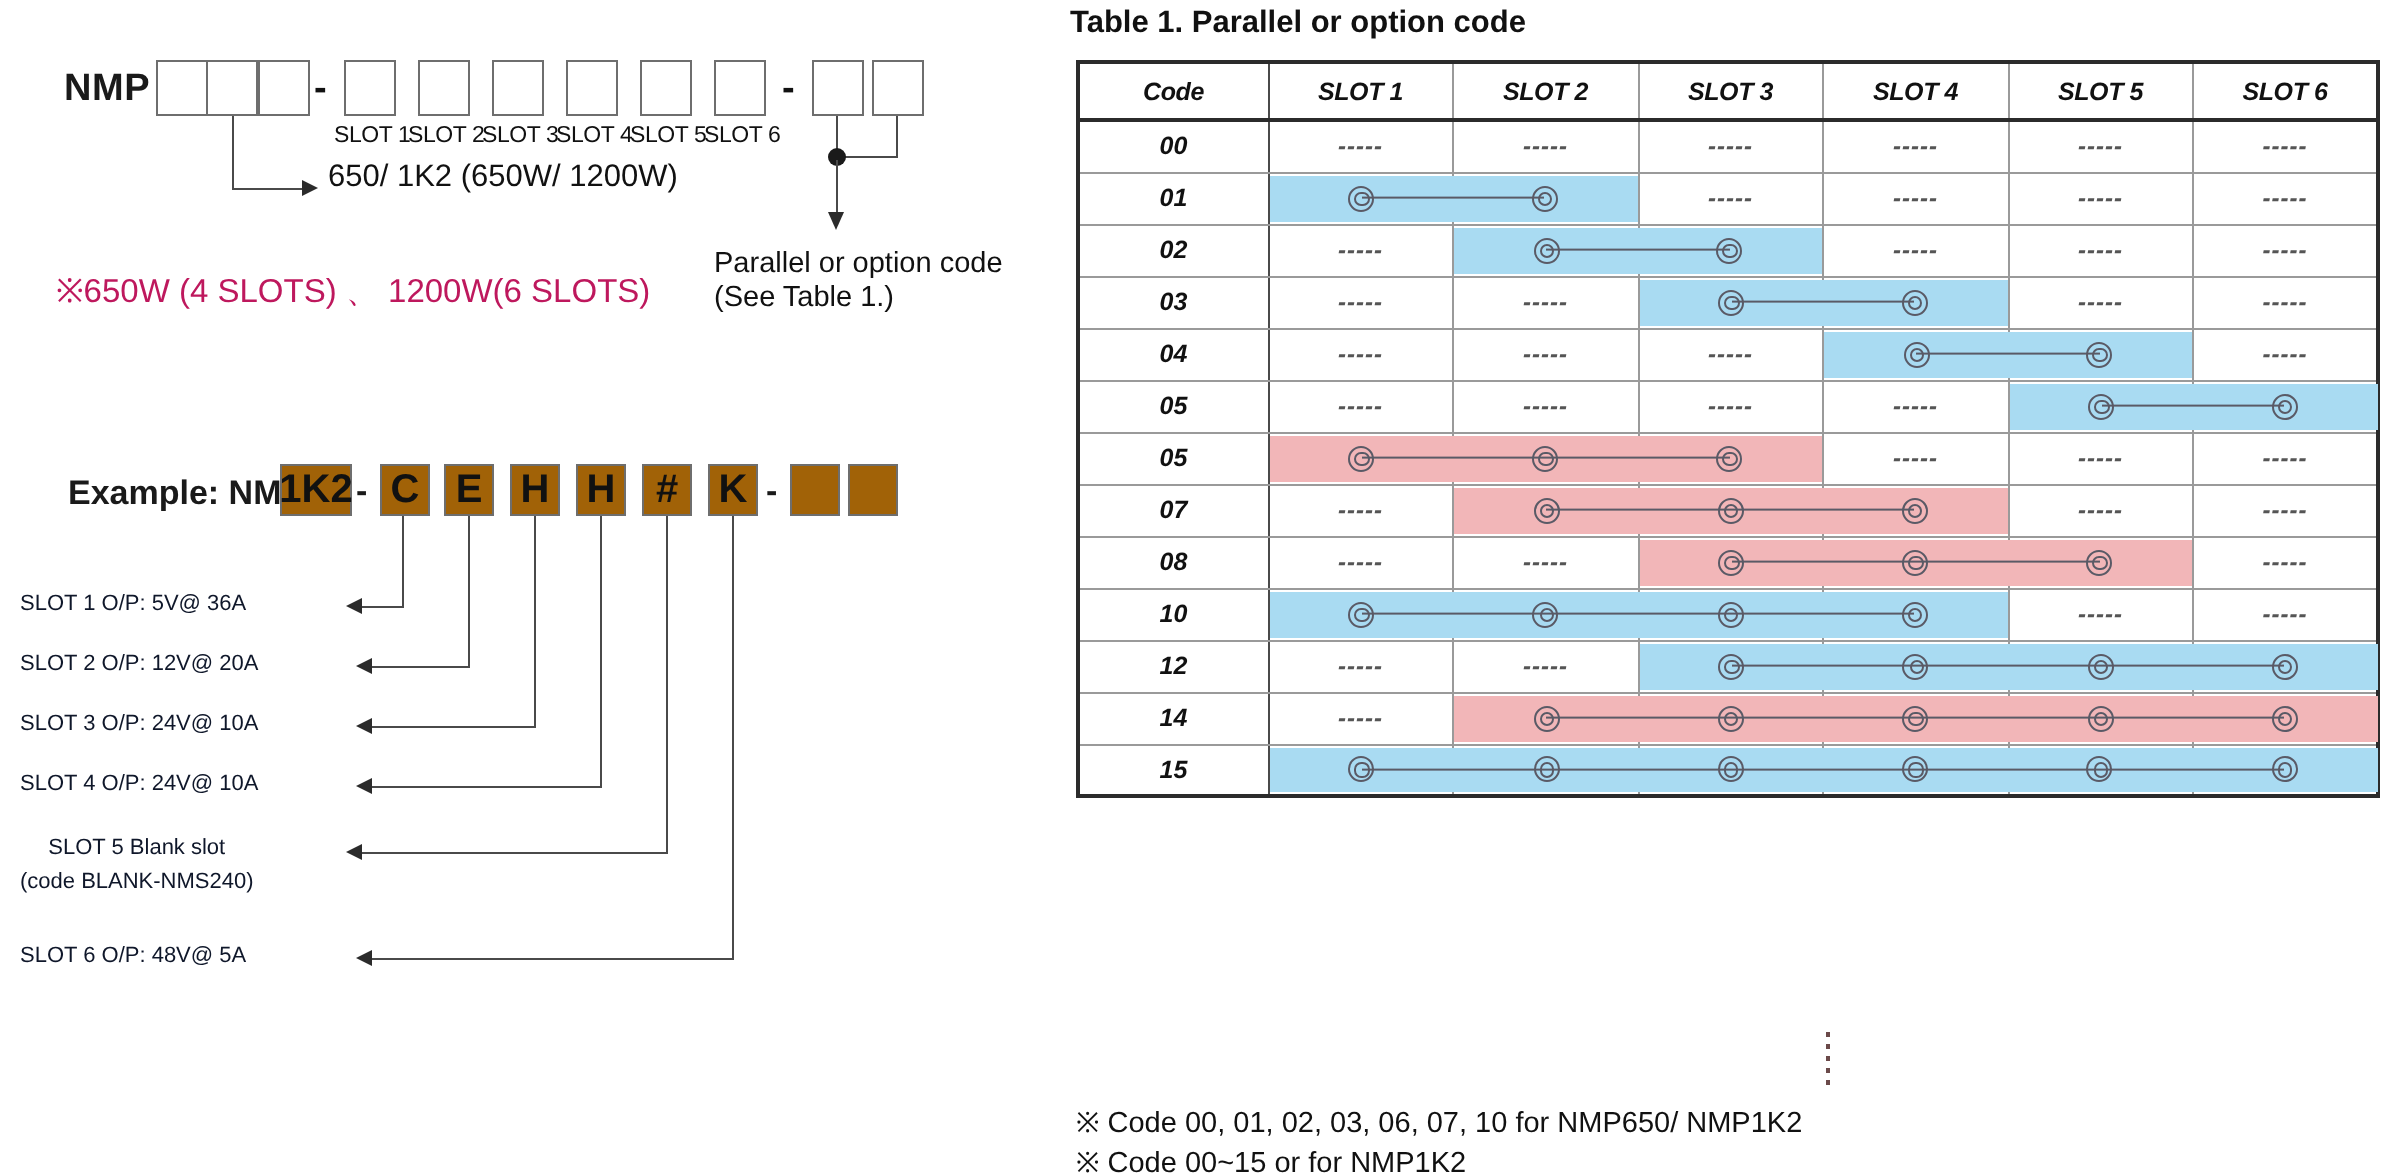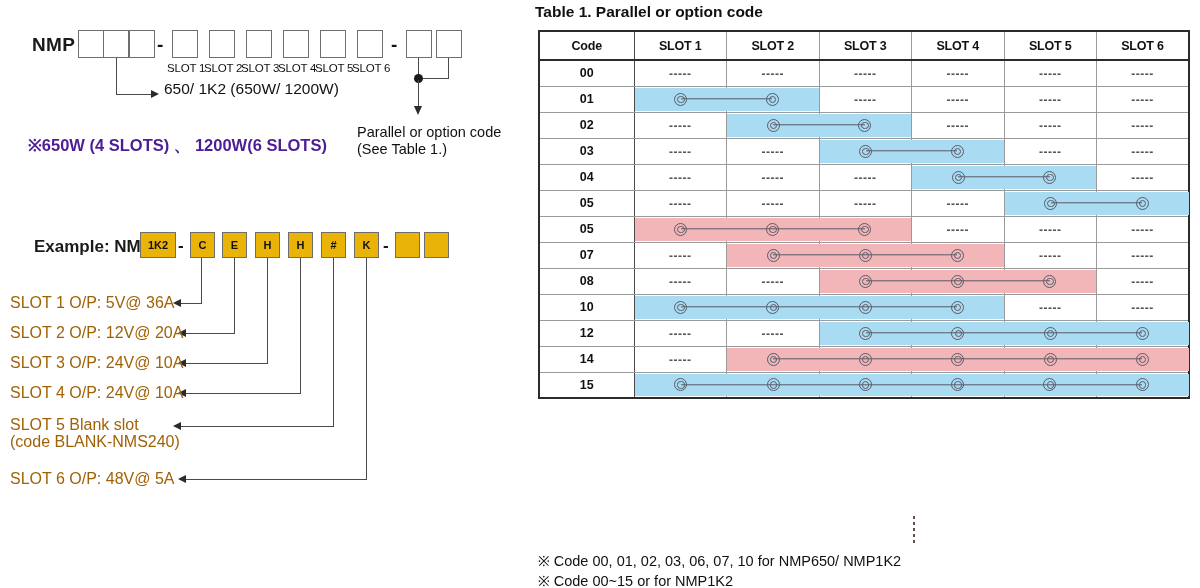--- a/index.html
+++ b/index.html
@@ -45,38 +45,39 @@
     border-left:4.5px solid transparent; border-right:4.5px solid transparent;
     border-top:9px solid #2b2b2b;
   }
   .junction-dot {
     position:absolute; width:9px; height:9px; border-radius:50%; background:#1a1a1a;
   }
   .ann-text {
     position:absolute; font-size:15.5px; color:#111; white-space:nowrap;
   }
   .ann-text-bold {
-    position:absolute; font-size:16.5px; font-weight:bold; color:#4c1d95; white-space:nowrap;
+    position:absolute; font-size:16.5px; font-weight:normal; color:#be185d; white-space:nowrap;
   }
   .ann-2line { position:absolute; font-size:14.5px; color:#111; line-height:17px; }
 
   
   #example-block { position:absolute; left:0; top:228px; width:530px; height:360px; }
   .ex-label {
     position:absolute; font-weight:bold; font-size:17px; white-space:nowrap;
   }
   .ex-box {
-    position:absolute; border:1.4px solid #6e6e6e; background:#eab308;
-    font-weight:bold; font-size:11px; text-align:center; color:#111;
+    position:absolute; border:1.4px solid #6e6e6e; background:#a16207;
+    font-weight:bold; font-size:20px; text-align:center; color:#111;
     display:flex; align-items:center; justify-content:center;
   }
   .ex-dash { position:absolute; font-weight:bold; font-size:17px; }
   .slot-desc {
-    position:absolute; font-size:16px; color:#a16207; white-space:nowrap;
+    position:absolute; font-size:11px; color:#0f172a; white-space:nowrap;
     line-height:17px;
+    text-align:center;
   }
   .arrow-l {
     position:absolute; width:0; height:0;
     border-top:4.5px solid transparent; border-bottom:4.5px solid transparent;
     border-right:8px solid #2b2b2b;
   }
 
   
   #right-panel { position:absolute; left:530px; top:0; width:670px; height:588px; }
 
@@ -84,20 +85,21 @@
     position:absolute; left:5px; top:3px;
     font-weight:bold; font-size:15.5px; color:#111; white-space:nowrap;
   }
 
   #opt-table {
     position:absolute; left:8px; top:30px;
     width:650px;
     border-collapse:collapse;
     table-layout:fixed;
     border:2.2px solid #2b2b2b;
+    font-style:italic;
   }
   #opt-table th, #opt-table td {
     border:1px solid #9a9a9a;
     padding:0; margin:0;
     text-align:center; vertical-align:middle;
     height:26px;
     position:relative;
   }
   #opt-table thead th {
     font-size:12.5px; font-weight:bold; color:#111;

